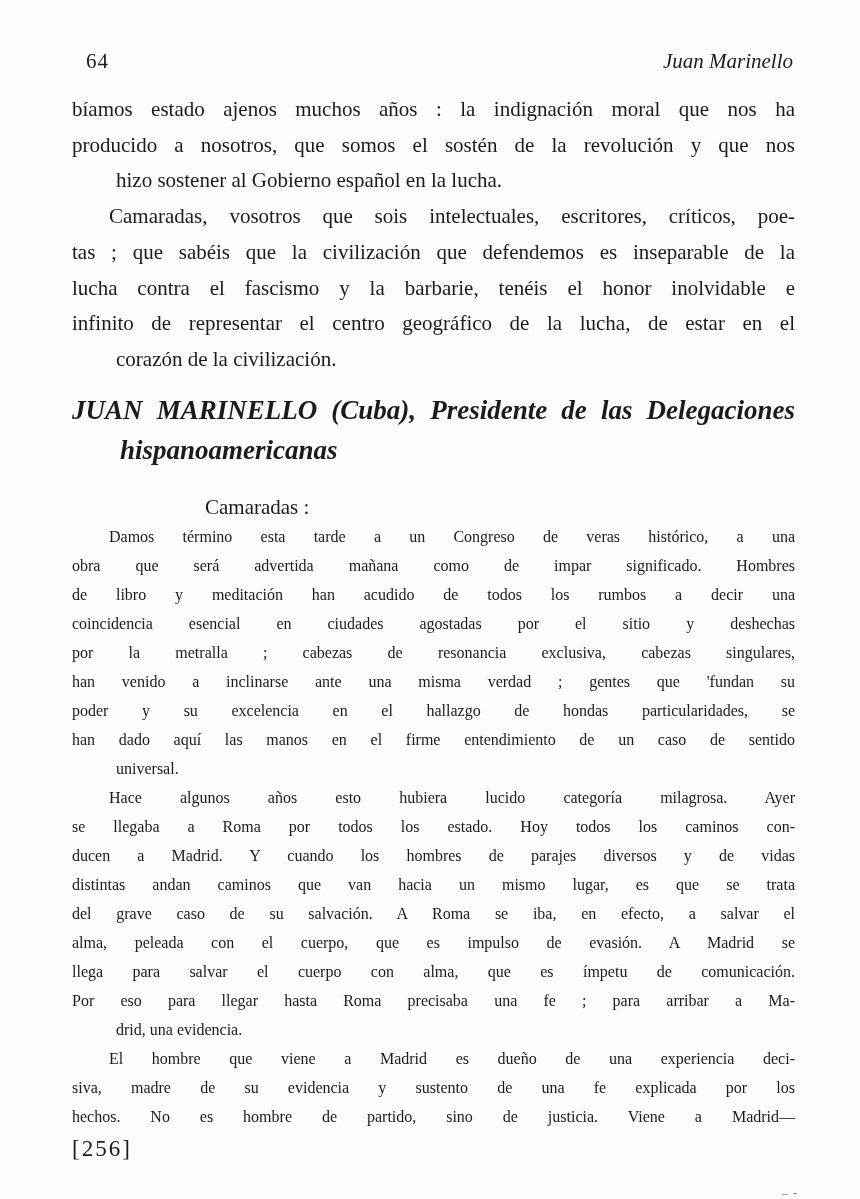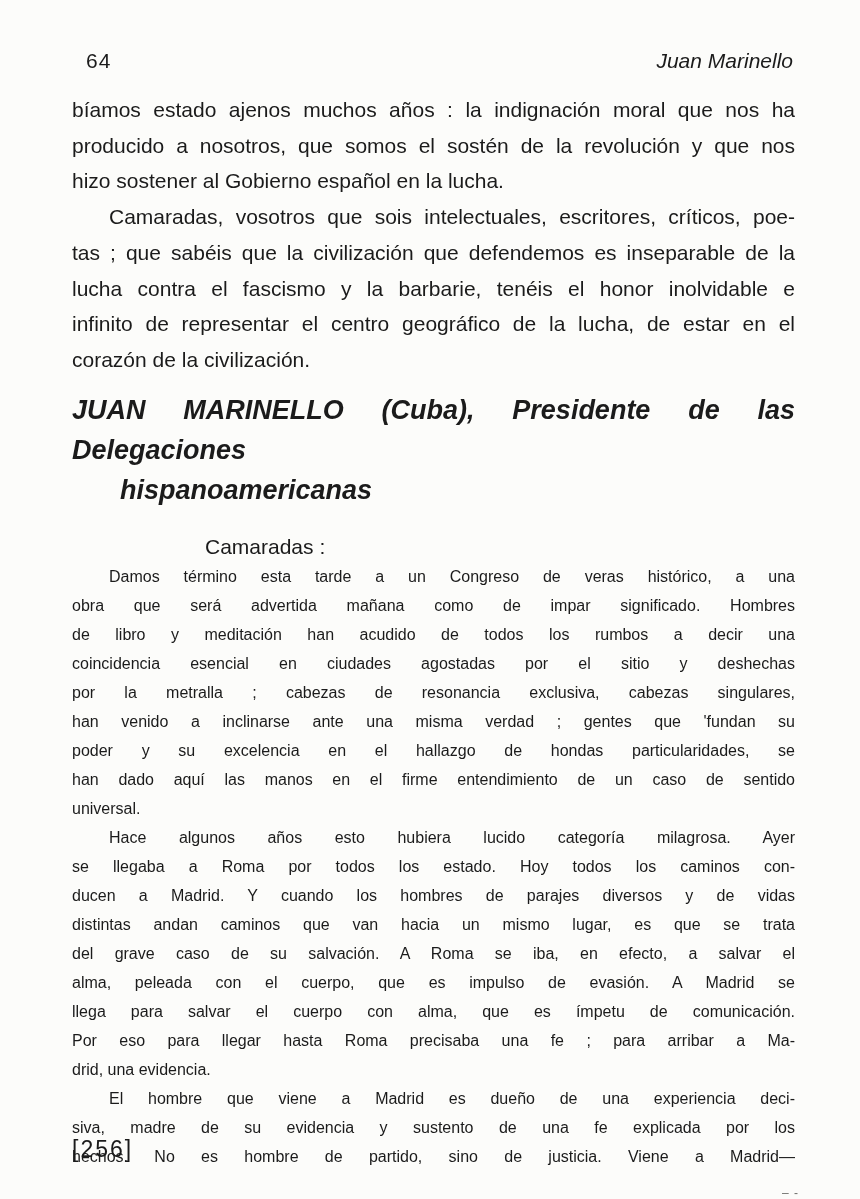--- a/index.html
+++ b/index.html
@@ -3,21 +3,21 @@
 <meta charset="utf-8">
 <style>
   html, body { margin: 0; padding: 0; background: #e9e9e7; }
   .page {
     position: relative;
     width: 860px;
     height: 1199px;
     margin: 0 auto;
     background: #fcfcfa;
     overflow: hidden;
-    font-family: Liberation Sans, sans-serif;
+    font-family: Liberation Serif, serif;
     color: #1b1b1b;
   }
   .content {
     position: absolute;
     left: 72px;
     right: 65px;
     top: 48px;
   }
   .page-header {
     display: flex;
@@ -27,21 +27,21 @@
     line-height: 26px;
     margin-bottom: 18px;
   }
   .folio { padding-left: 14px; letter-spacing: 1px; }
   .running-title { font-style: italic; padding-right: 2px; }
 
   .line {
     text-align: justify;
     text-align-last: justify;
   }
-  .line.last { text-align-last: left; }
+  .line.last { text-align-last: left; margin-left: 44px; }
   .line.indent { padding-left: 37px; }
 
   .part1 .line { font-size: 21px; line-height: 35.7px; }
   .part2 .line { font-size: 16px; line-height: 29px; }
 
   .section-heading {
     margin: 12px 0 22px 0;
     font-style: italic;
     font-weight: 700;
     font-size: 27px;

